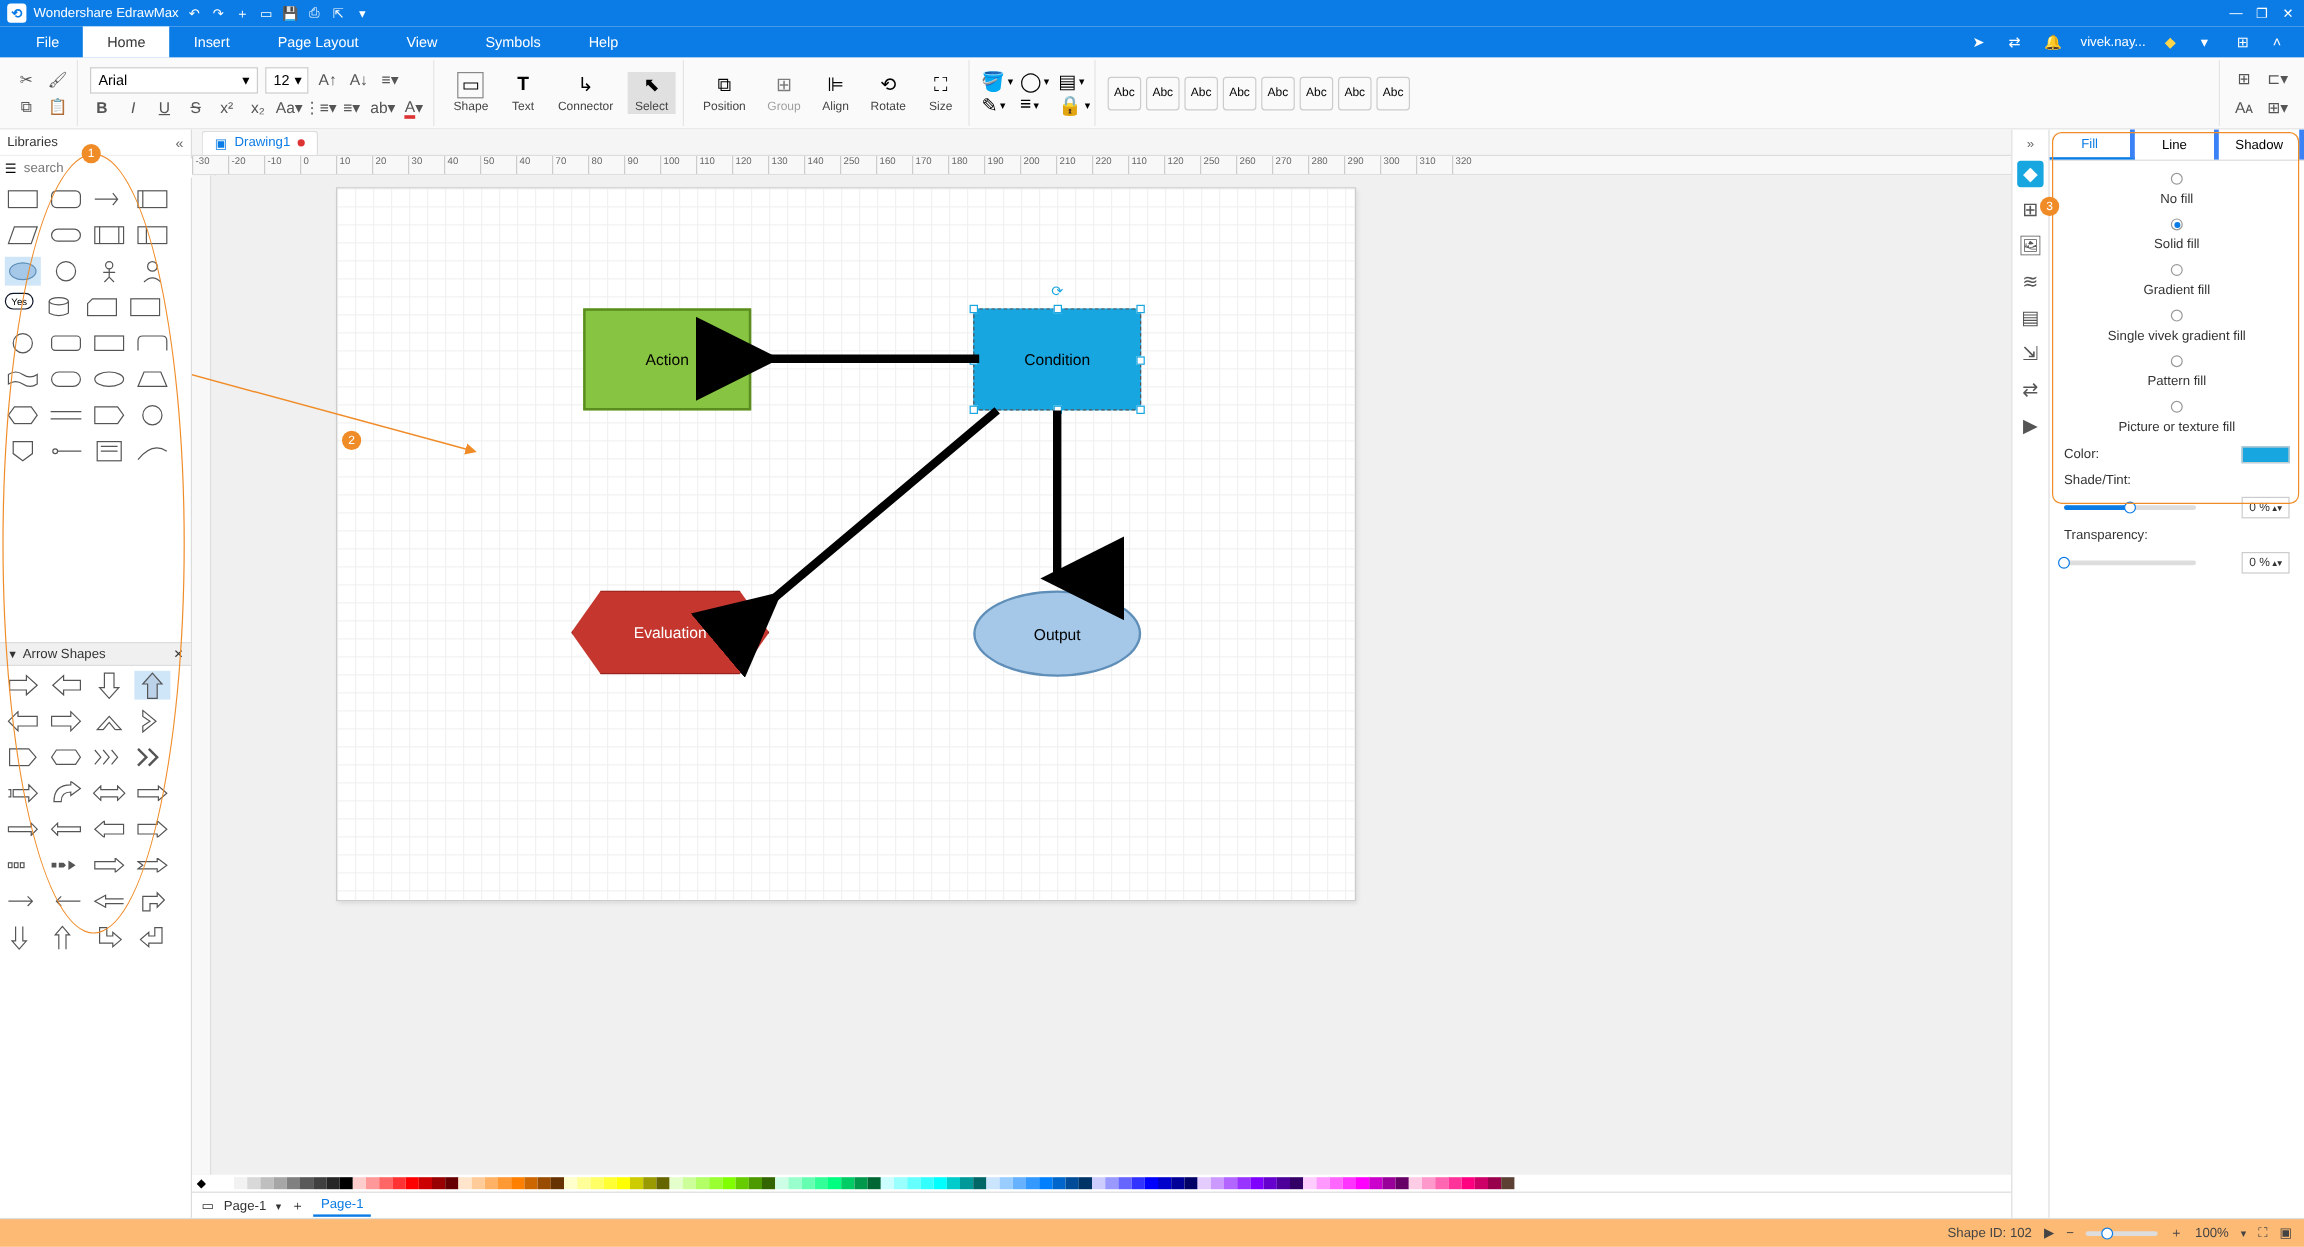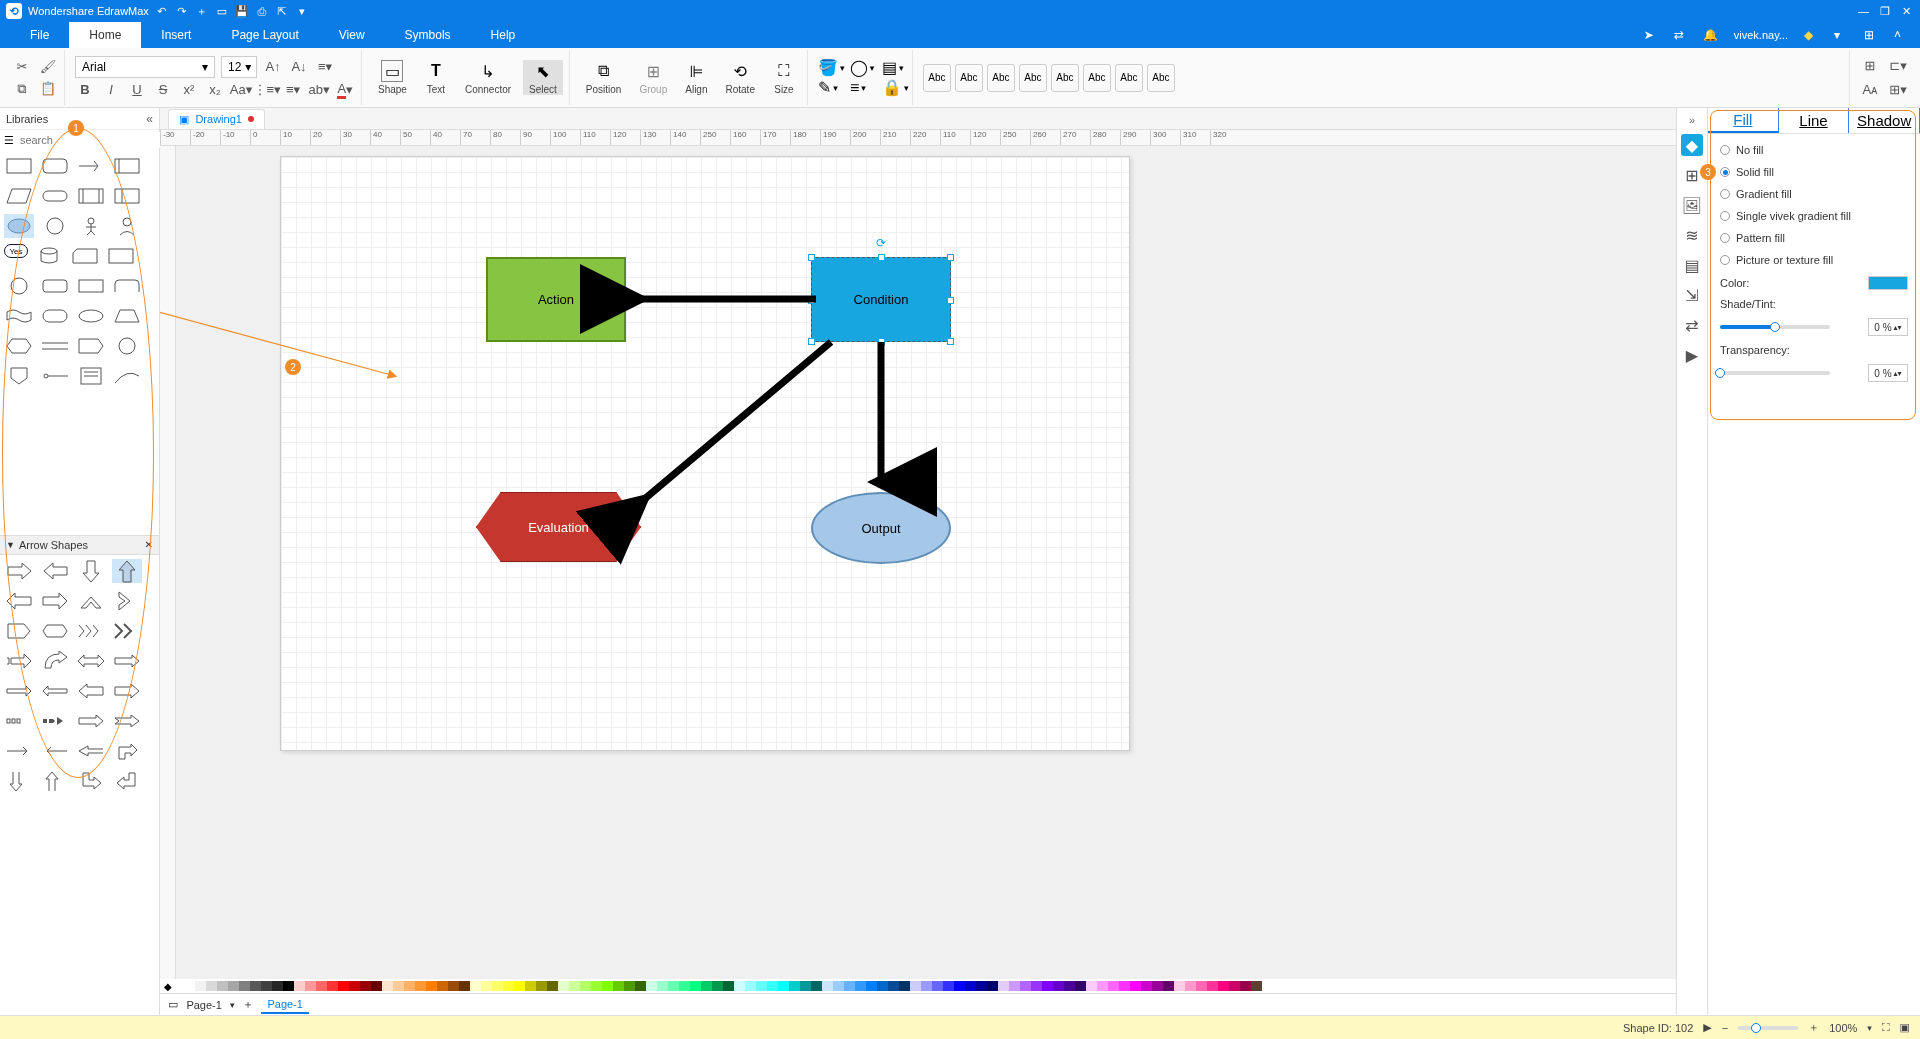--- a/index.html
+++ b/index.html
@@ -74,35 +74,35 @@
 .palette .psw { width: 11px; height: 10px; }
 .pagerow { height: 22px; border-top: 1px solid #ddd; display: flex; align-items: center; padding: 0 8px; gap: 8px; font-size: 11px; color: #333; }
 .pagerow .ptab { color: #0b7ce5; border-bottom: 2px solid #0b7ce5; padding: 2px 6px; }
 
 .rtools { width: 32px; border-left: 1px solid #ddd; border-right: 1px solid #ddd; display: flex; flex-direction: column; align-items: center; padding-top: 6px; gap: 8px; }
 .rtools .rtb { width: 22px; height: 22px; display: flex; align-items: center; justify-content: center; cursor: pointer; color: #555; border-radius: 3px; }
 .rtools .rtb.active { background: #17a6e0; color: #fff; }
 
 .proppanel { width: 212px; display: flex; flex-direction: column; position: relative; }
 .proptabs { height: 26px; display: flex; border-bottom: 1px solid #ddd; }
-.proptabs .pt { flex: 1; display: flex; align-items: center; justify-content: center; font-size: 15px; border-right: 1px solid #3b82f6; cursor: pointer; text-decoration: underline; }
+.proptabs .pt { flex: 1; display: flex; align-items: center; justify-content: center; font-size: 11px; border-right: 4px solid #3b82f6; cursor: pointer; }
 .proptabs .pt.active { border-bottom: 2px solid #0b7ce5; color: #0b7ce5; }
 .propbody { padding: 10px 12px; font-size: 11px; color: #333; }
-.radio { display: flex; align-items: center; gap: 6px; margin-bottom: 10px; cursor: pointer; }
+.radio { display: flex; align-items: center; gap: 6px; margin-bottom: 10px; cursor: pointer; flex-direction: column; }
 .radio .rc { width: 10px; height: 10px; border: 1px solid #999; border-radius: 50%; display: flex; align-items: center; justify-content: center; }
 .radio.sel .rc::after { content: ''; width: 5px; height: 5px; background: #0b7ce5; border-radius: 50%; }
 .proprow { display: flex; align-items: center; justify-content: space-between; margin: 8px 0; }
 .colorswatch { width: 40px; height: 14px; background: #17a6e0; border: 1px solid #ccc; }
 .slider { width: 110px; height: 4px; background: #ddd; position: relative; border-radius: 2px; }
 .slider .fill { position: absolute; height: 100%; background: #0b7ce5; border-radius: 2px; }
 .slider .thumb { position: absolute; top: -3px; width: 10px; height: 10px; background: #fff; border: 1px solid #0b7ce5; border-radius: 50%; margin-left: -5px; }
 .pctbox { width: 40px; height: 18px; border: 1px solid #ccc; font-size: 10px; display: flex; align-items: center; justify-content: center; gap: 2px; }
 .outline3 { position: absolute; top: 2px; left: 2px; right: 4px; height: 310px; border: 1.5px solid #f08c28; border-radius: 8px; pointer-events: none; z-index: 50; }
 
-.statusbar { position: absolute; bottom: 0; left: 0; right: 0; height: 24px; border-top: 1px solid #ddd; display: flex; align-items: center; padding: 0 10px; gap: 10px; font-size: 11px; color: #444; background: #fef9c3; }
+.statusbar { position: absolute; bottom: 0; left: 0; right: 0; height: 24px; border-top: 1px solid #ddd; display: flex; align-items: center; padding: 0 10px; gap: 10px; font-size: 11px; color: #444; background: #fdba74; }
 .statusbar .sp { flex: 1; }
 
 svg.arrowsvg { position: absolute; overflow: visible; }
 </style>
 </head>
 <body>
 
 <div class="titlebar">
   <div class="left">
     <span class="logo">⟲</span>

